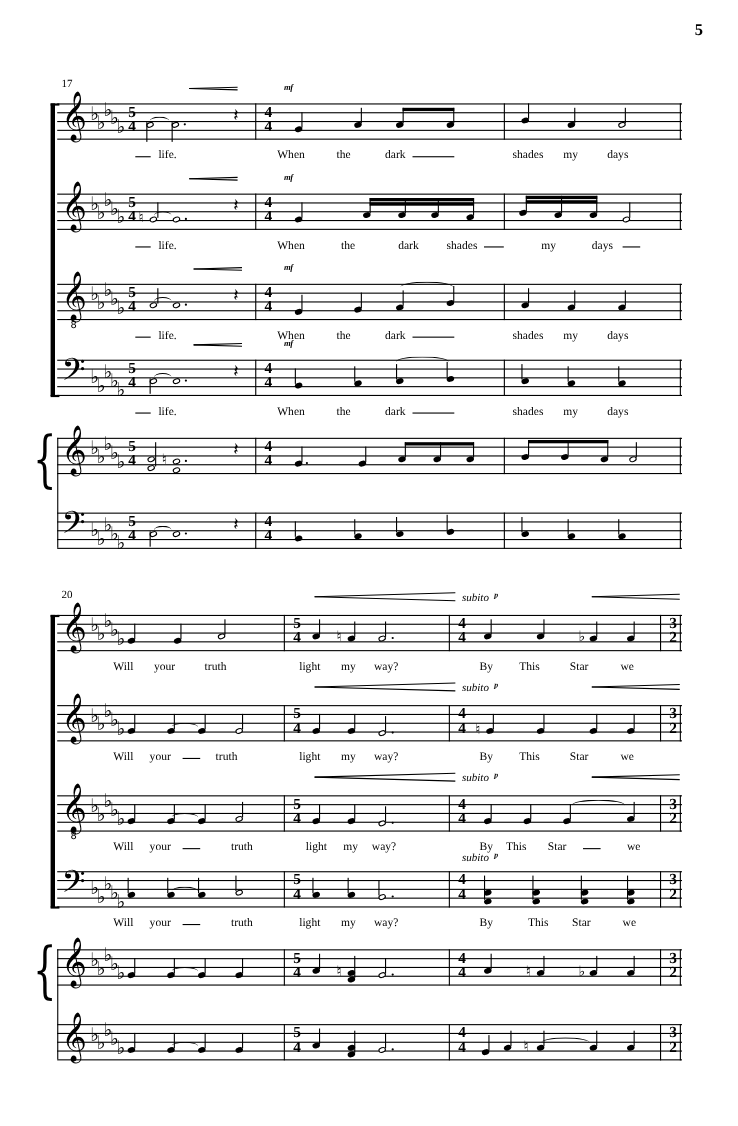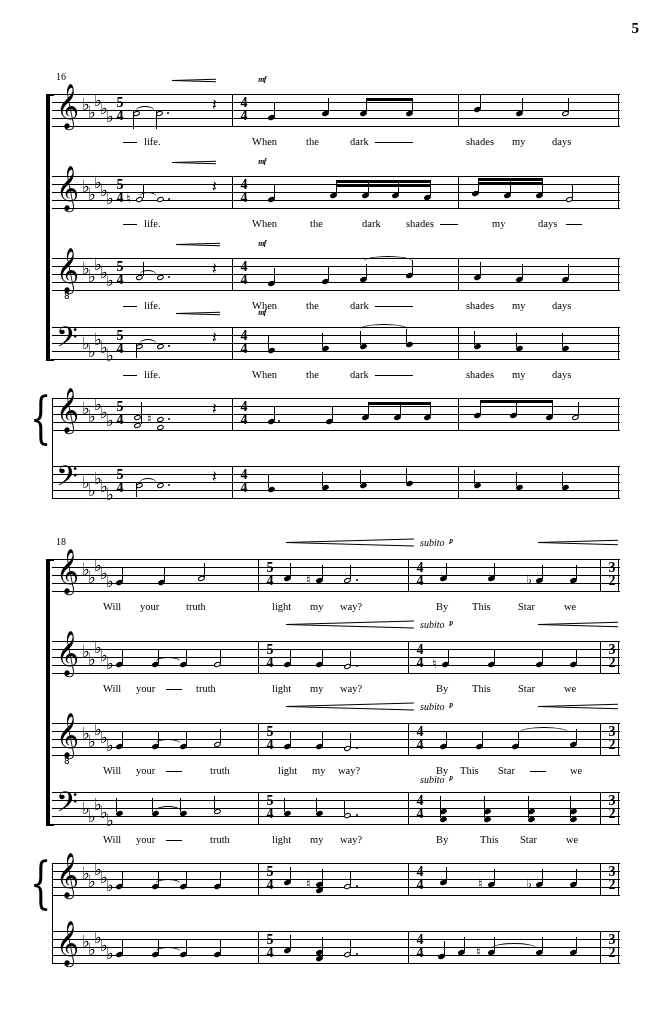--- a/index.html
+++ b/index.html
@@ -216,21 +216,21 @@
 </style>
 </head>
 <body>
 
 <div class="page">
 
   <div class="page-number">5</div>
 
   <div class="system" style="top:80px;height:400px;">
 
-    <div class="measure-num" style="left:56px; top:-8px;">16</div>
+    <div class="measure-num" style="left:56px; top:-8px;">17</div>
 
     <div class="sysbracket" style="left:46px; top:14px; height:266px;"></div>
     <div class="barline" style="left:46px; top:14px; width:8px; height:1.5px;"></div>
     <div class="barline" style="left:46px; top:279px; width:8px; height:1.5px;"></div>
 
     <div class="staff" style="top:14px;">
       <div class="line"></div>
       <div class="line"></div>
       <div class="line"></div>
       <div class="line"></div>
@@ -599,21 +599,21 @@
     <div class="stem" style="left:474px; top:390px; height:14px;"></div>
     <div class="notehead" style="left:516px; top:405px;"></div>
     <div class="stem" style="left:516px; top:392px; height:14px;"></div>
     <div class="notehead" style="left:562px; top:405px;"></div>
     <div class="stem" style="left:562px; top:392px; height:14px;"></div>
     <div class="barline" style="left:618px; top:386px; height:33px;"></div>
   </div>
 
   <div class="system" style="top:545px;height:400px;">
 
-    <div class="measure-num" style="left:56px; top:-8px;">18</div>
+    <div class="measure-num" style="left:56px; top:-8px;">20</div>
 
     <div class="sysbracket" style="left:46px; top:14px; height:266px;"></div>
     <div class="barline" style="left:46px; top:14px; width:8px; height:1.5px;"></div>
     <div class="barline" style="left:46px; top:279px; width:8px; height:1.5px;"></div>
 
     <div class="staff" style="top:14px;">
       <div class="line"></div>
       <div class="line"></div>
       <div class="line"></div>
       <div class="line"></div>

